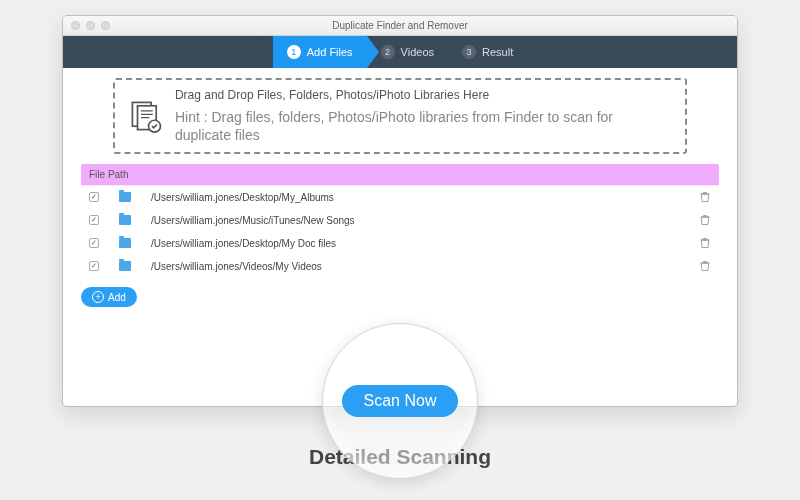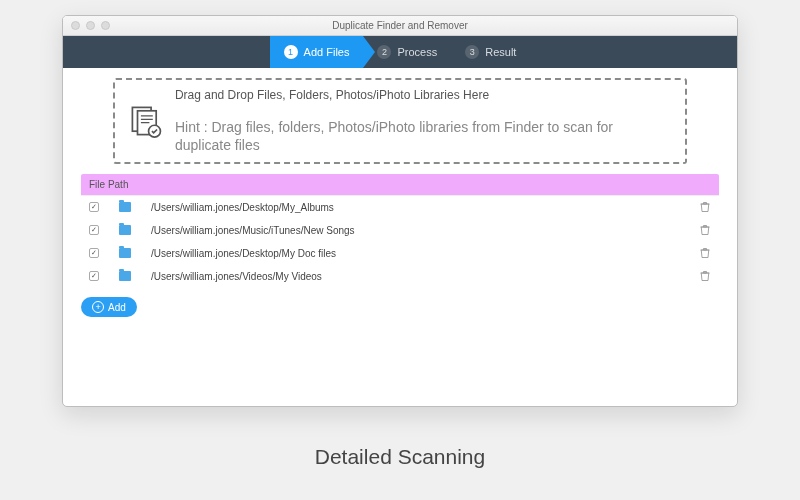--- a/index.html
+++ b/index.html
@@ -12,40 +12,40 @@
 .stepbar{height:32px;background:#3b4a58;display:flex;align-items:center;justify-content:center;font-size:11px;color:#d8dde2}
 .step{display:flex;align-items:center;padding:0 14px;height:100%;position:relative}
 .step.active{background:#1d99f3;color:#fff}
 .step.active::before{content:"";position:absolute;left:-12px;top:0;border-top:16px solid transparent;border-bottom:16px solid transparent;border-left:12px solid #3b4a58}
 .step.active::after{content:"";position:absolute;right:-12px;top:0;border-top:16px solid transparent;border-bottom:16px solid transparent;border-left:12px solid #1d99f3;z-index:2}
 .snum{width:14px;height:14px;border-radius:50%;background:rgba(255,255,255,0.15);display:flex;align-items:center;justify-content:center;font-size:9px;margin-right:6px}
 .step.active .snum{background:#fff;color:#1d99f3}
 .content{flex:1;padding:10px 18px;display:flex;flex-direction:column;overflow:hidden}
 .dropzone{border:2px dashed #8a8a8a;border-radius:3px;padding:8px 14px;display:flex;align-items:center;gap:12px;margin:0 auto 10px;width:90%}
 .dz-icon{width:34px;height:34px;flex-shrink:0}
-.dz-title{font-size:12px;color:#555;margin-bottom:16px}
+.dz-title{font-size:12px;color:#555;margin-bottom:6px}
 .dz-hint{font-size:14px;color:#888;line-height:1.3}
 .table{background:#f0abfc;border-radius:2px;font-size:10px}
 .th{padding:5px 8px;color:#555;border-bottom:1px solid #eee}
 .row{display:flex;align-items:center;padding:5px 8px;border-bottom:1px solid #fff;gap:20px;background:#fff}
 .row:last-child{border-bottom:none}
 .chk{width:10px;height:10px;border:1px solid #aaa;border-radius:2px;display:flex;align-items:center;justify-content:center;font-size:7px;color:#555}
 .fico{width:12px;height:10px;background:#4ba8e8;border-radius:1px;position:relative}
 .fico::before{content:"";position:absolute;top:-2px;left:0;width:5px;height:2px;background:#4ba8e8;border-radius:1px 1px 0 0}
 .path{flex:1;color:#444}
 .trash{width:12px;height:12px;color:#999}
 .addbtn{margin-top:10px;width:56px;height:20px;background:#2a9ff4;color:#fff;border-radius:10px;display:flex;align-items:center;justify-content:center;font-size:10px;gap:4px}
 .plus{width:12px;height:12px;border:1.5px solid #fff;border-radius:50%;display:flex;align-items:center;justify-content:center;font-size:9px;line-height:1}
 .footer{margin-top:auto;display:flex;align-items:flex-end;justify-content:space-between;padding-bottom:6px}
 .feedback{font-size:9px;color:#0044cc;text-decoration:underline}
 .scan-wrap{position:absolute;left:50%;top:308px;transform:translateX(-50%)}
 .lens{width:156px;height:156px;border-radius:50%;background:rgba(255,255,255,0.45);border:1px solid #d4d4d4;box-shadow:0 4px 16px rgba(0,0,0,0.12),inset 0 0 20px rgba(255,255,255,0.8);display:flex;align-items:center;justify-content:center;position:relative}
 .scanbtn{background:#2a9ff4;color:#fff;font-size:16px;padding:7px 22px;border-radius:18px;font-weight:300}
 .promo{text-align:center;margin-top:38px}
-.ptitle{font-size:21px;color:#444;font-weight:400;margin-bottom:10px}
+.ptitle{font-size:21px;color:#444;font-weight:700;margin-bottom:10px}
 .psub{font-size:14px;color:#777;font-weight:300}
 .wrap{position:relative;width:800px;height:500px}
 </style>
 </head>
 <body>
 
 <div class="wrap">
 <div class="window">
   <div class="titlebar">
     <div class="traffic">
@@ -56,21 +56,21 @@
     <div class="title">Duplicate Finder and Remover</div>
   </div>
 
   <div class="stepbar">
     <div class="step active">
       <span class="snum">1</span>
       <span>Add Files</span>
     </div>
     <div class="step">
       <span class="snum">2</span>
-      <span>Process</span>
+      <span>Videos</span>
     </div>
     <div class="step">
       <span class="snum">3</span>
       <span>Result</span>
     </div>
   </div>
 
   <div class="content">
     <div class="dropzone">
       <svg class="dz-icon" viewBox="0 0 40 40">
@@ -127,17 +127,22 @@
     </div>
 
     <div class="addbtn">
       <span class="plus">+</span>
       <span>Add</span>
     </div>
 
   </div>
 </div>
 
+<div class="scan-wrap">
+  <div class="lens">
+    <div class="scanbtn">Scan Now</div>
+  </div>
+</div>
 
 <div class="promo">
   <div class="ptitle">Detailed Scanning</div>
 </div>
 </div>
 
 </body></html>

